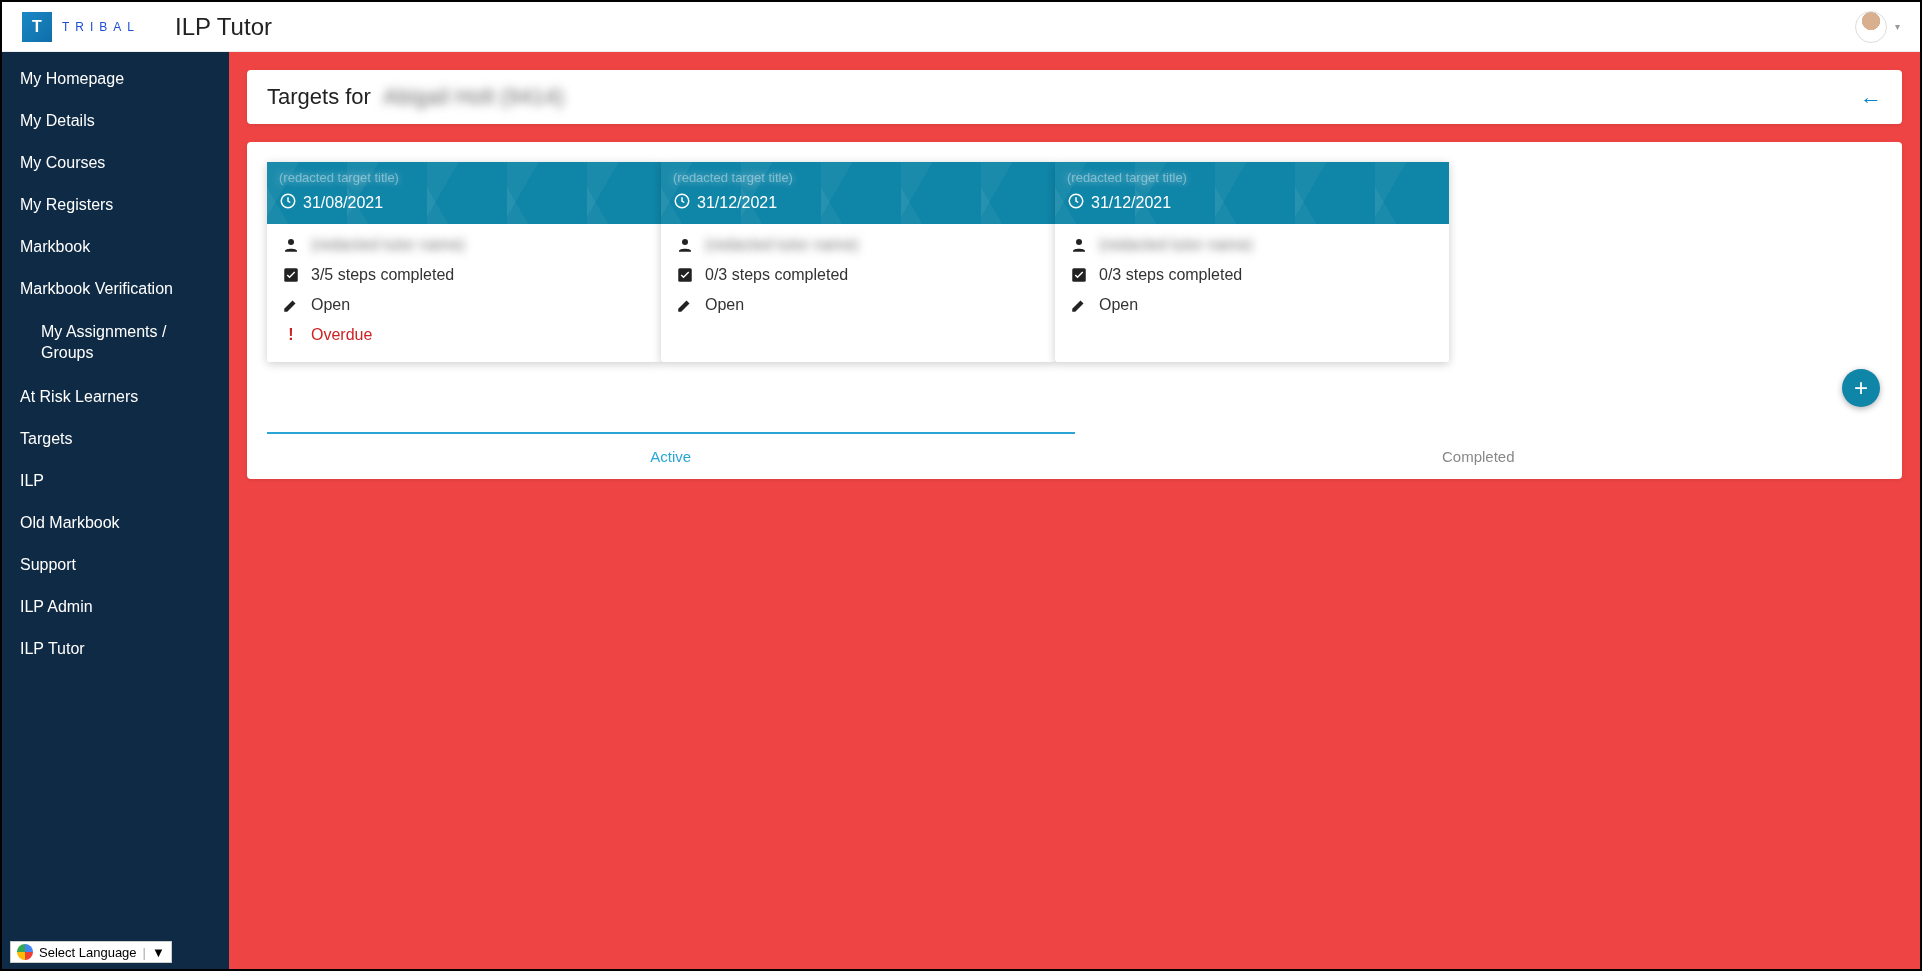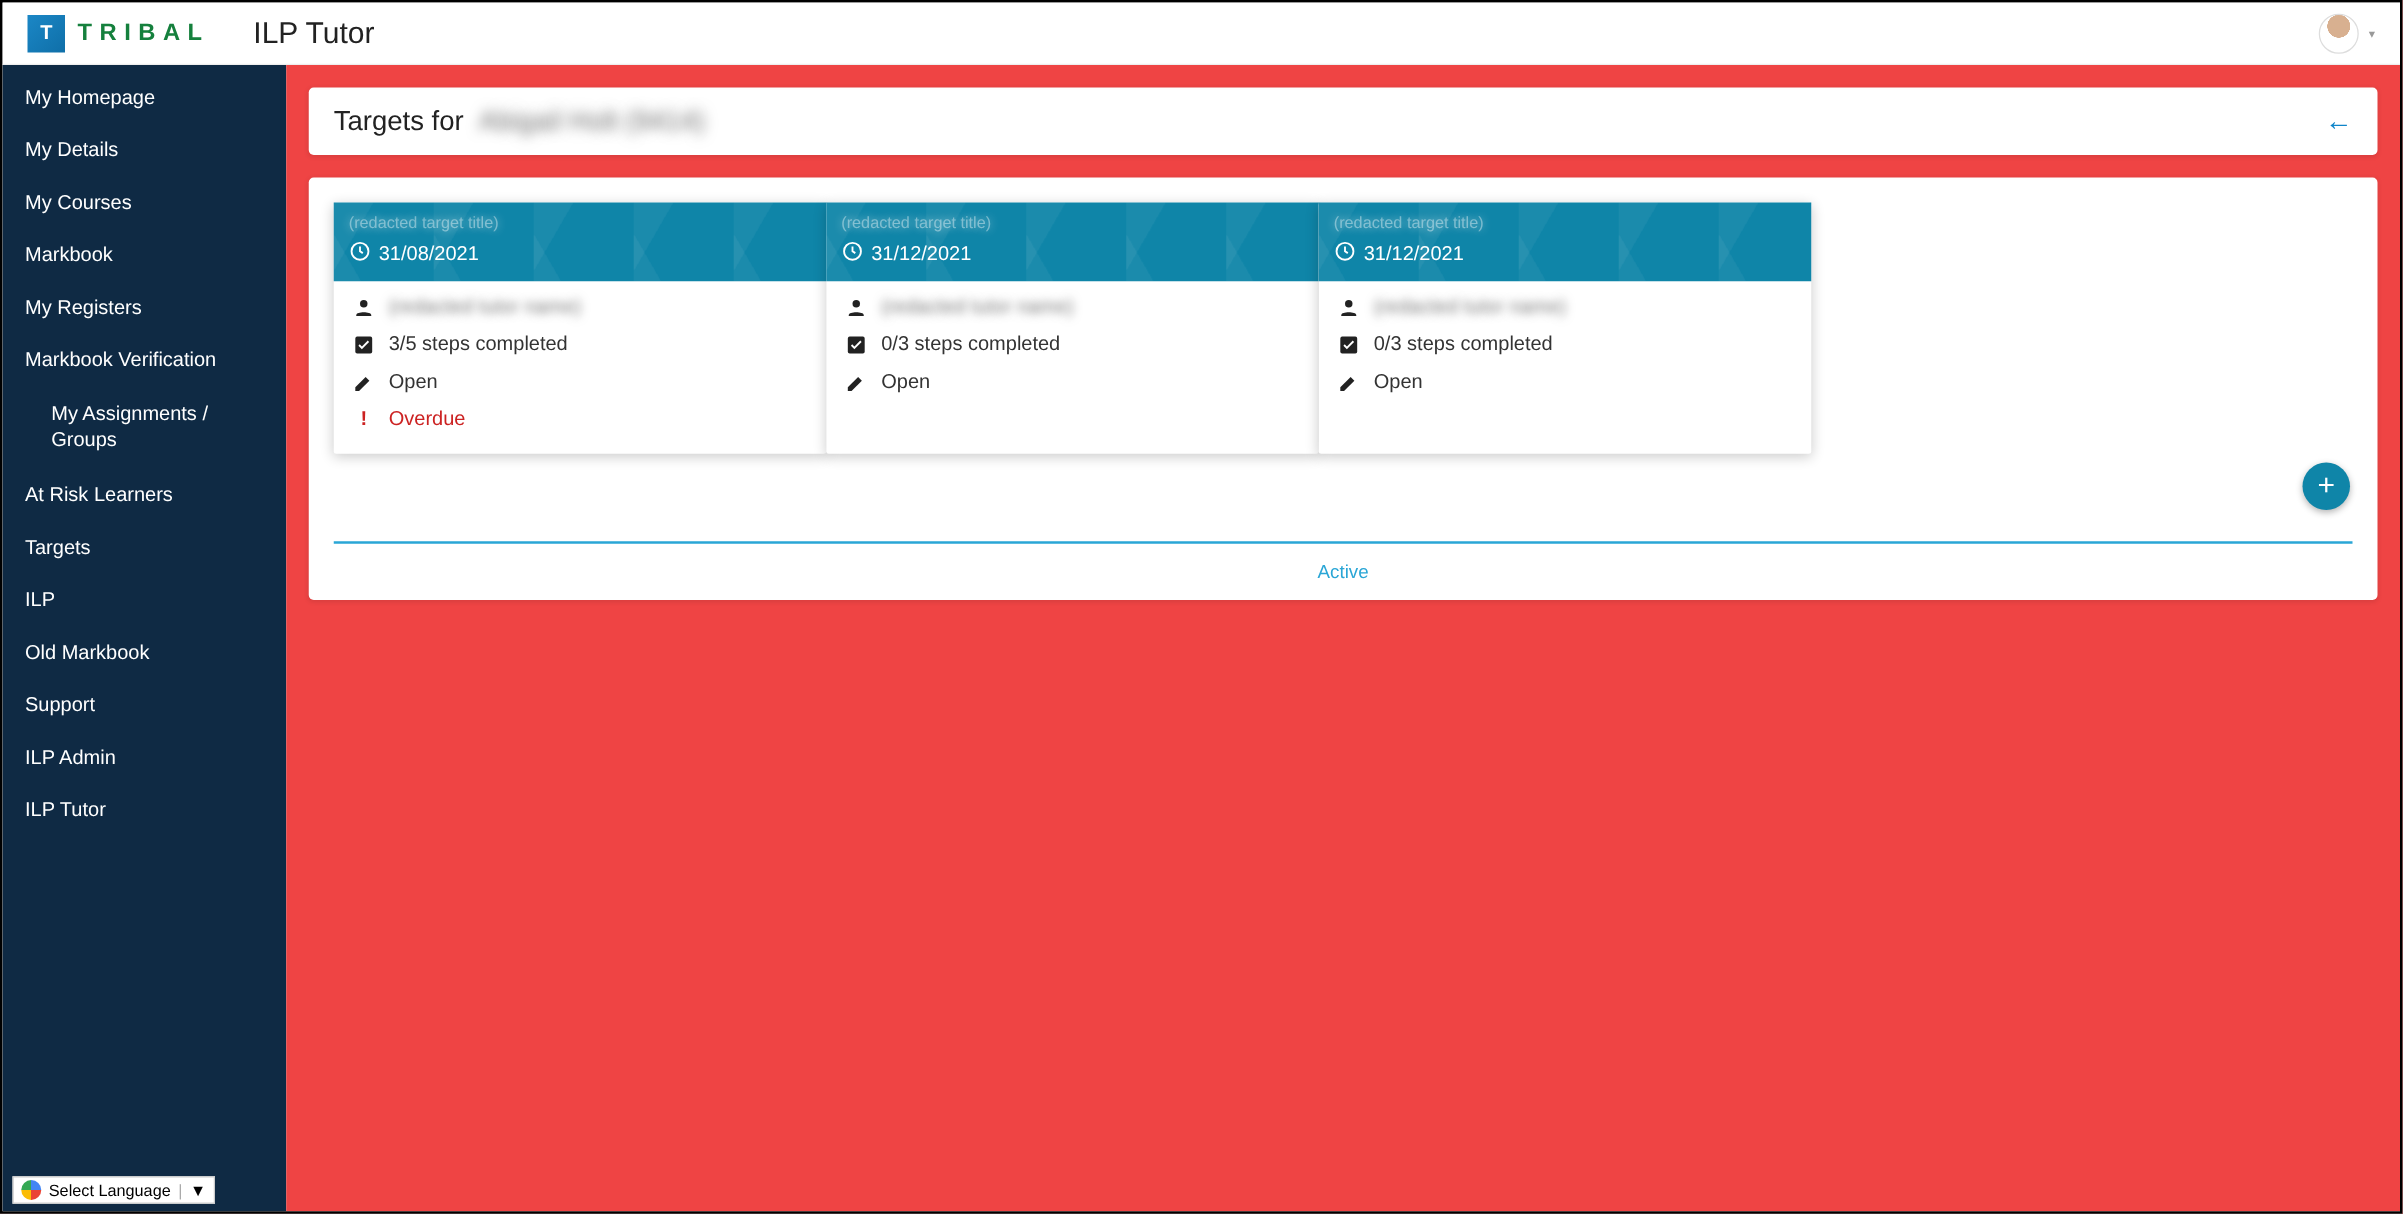--- a/index.html
+++ b/index.html
@@ -24,23 +24,23 @@
   width: 30px; height: 30px;
   background: linear-gradient(135deg,#1b87c6,#0f6fa8);
   color: #fff;
   display: flex; align-items: center; justify-content: center;
   font-weight: 700;
   font-size: 16px;
   margin-right: 10px;
 }
 .brand {
   letter-spacing: 6px;
-  font-size: 19px;
-  color: #15803d;
-  font-weight: 700;
+  font-size: 12px;
+  color: #1d4ed8;
+  font-weight: 400;
 }
 .app-title {
   margin-left: 35px;
   font-size: 24px;
   color: #222;
 }
 .header-right {
   margin-left: auto;
   display: flex;
   align-items: center;
@@ -195,22 +195,22 @@
     <div class="avatar"></div>
     <div class="dropdown-caret">▾</div>
   </div>
 </div>
 
 <div class="layout">
   <div class="sidebar">
     <div class="item">My Homepage</div>
     <div class="item">My Details</div>
     <div class="item">My Courses</div>
+    <div class="item">My Registers</div>
     <div class="item">Markbook</div>
-    <div class="item">My Registers</div>
     <div class="item">Markbook Verification</div>
     <div class="item multi">My Assignments / Groups</div>
     <div class="item">At Risk Learners</div>
     <div class="item">Targets</div>
     <div class="item">ILP</div>
     <div class="item">Old Markbook</div>
     <div class="item">Support</div>
     <div class="item">ILP Admin</div>
     <div class="item">ILP Tutor</div>
   </div>
@@ -359,20 +359,21 @@
             </div>
           </div>
         </div>
 
       </div>
 
       <div class="fab">+</div>
 
       <div class="tabs">
         <div class="tab active">Active</div>
+        <div class="tab">Completed</div>
       </div>
     </div>
   </div>
 </div>
 
 <div class="lang-select">
   <span class="g"></span>
   <span>Select Language</span>
   <span class="divider">|</span>
   <span>▼</span>

